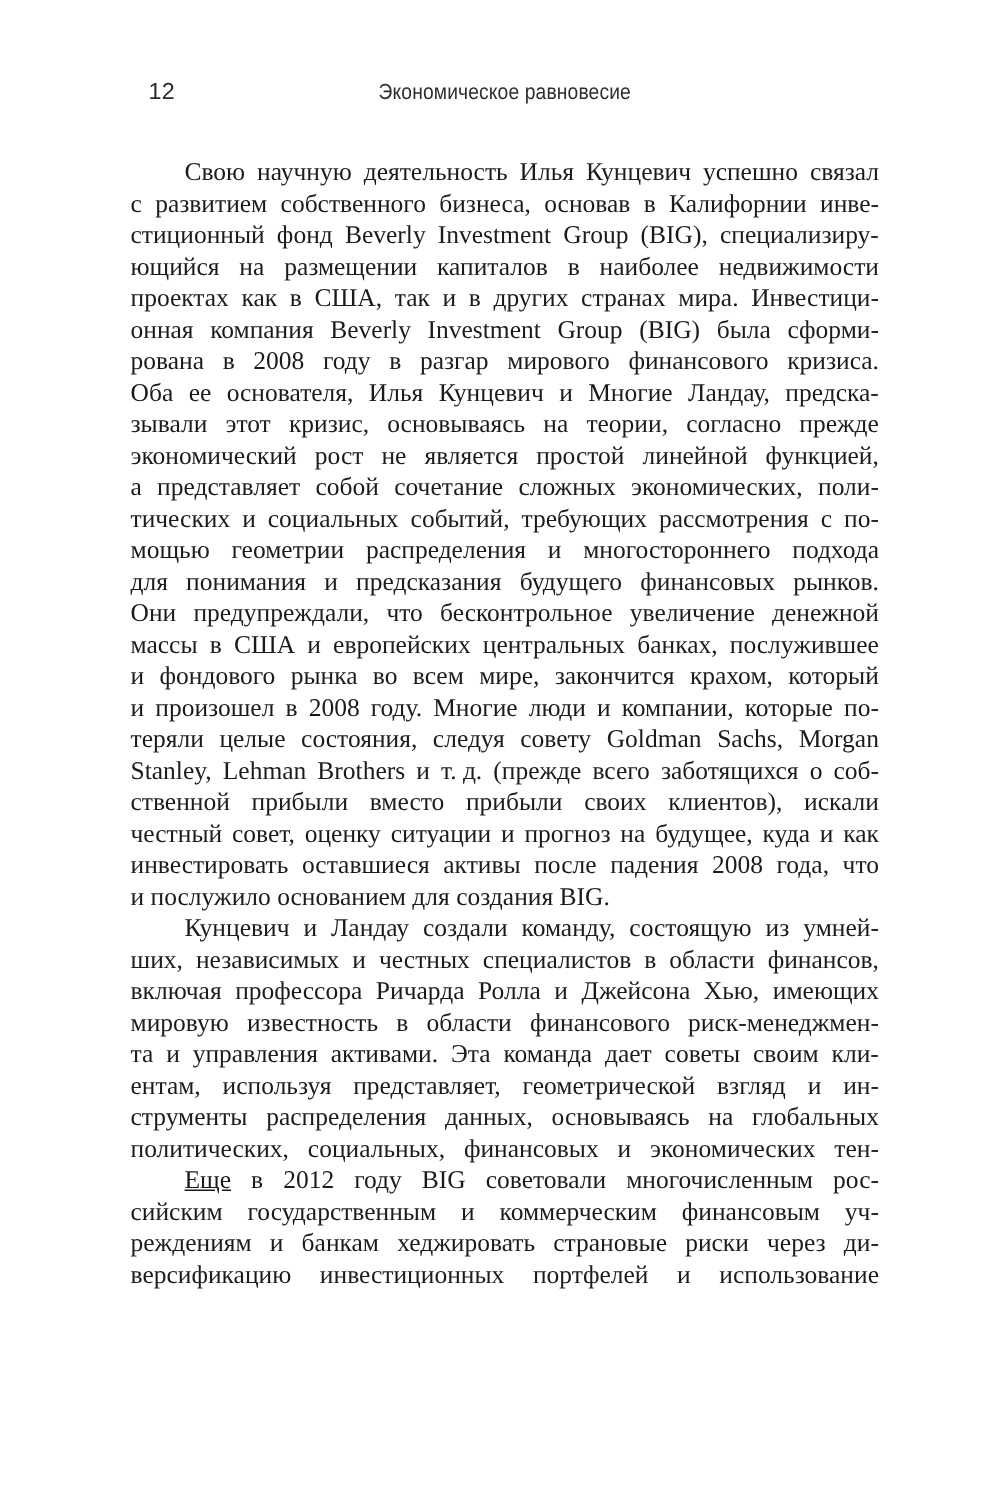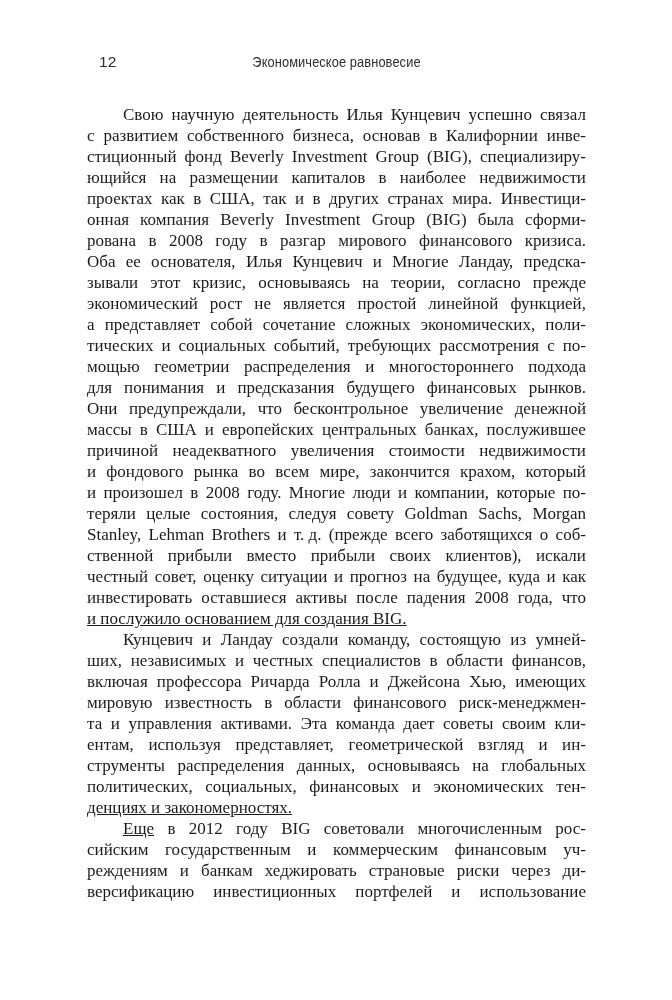--- a/index.html
+++ b/index.html
@@ -82,21 +82,20 @@
     justify-content: space-between;
     white-space: normal;
   }
   .line.j > span {
     white-space: pre;
     display: inline-block;
   }
 
   .line.last {
     display: block;
-    text-decoration: underline;
   }
 </style>
 </head>
 <body>
 
 <div class="page">
 
   <div class="header">
     <div class="folio">12</div>
     <div class="running-title">Экономическое равновесие</div>
@@ -252,27 +251,20 @@
         <span>массы</span>
         <span>в</span>
         <span>США</span>
         <span>и</span>
         <span>европейских</span>
         <span>центральных</span>
         <span>банках,</span>
         <span>послужившее</span>
       </div>
       <div class="line j">
-        <span>причиной</span>
-        <span>неадекватного</span>
-        <span>увеличения</span>
-        <span>стоимости</span>
-        <span>недвижимости</span>
-      </div>
-      <div class="line j">
         <span>и</span>
         <span>фондового</span>
         <span>рынка</span>
         <span>во</span>
         <span>всем</span>
         <span>мире,</span>
         <span>закончится</span>
         <span>крахом,</span>
         <span>который</span>
       </div>
@@ -412,21 +404,20 @@
         <span>глобальных</span>
       </div>
       <div class="line j">
         <span>политических,</span>
         <span>социальных,</span>
         <span>финансовых</span>
         <span>и</span>
         <span>экономических</span>
         <span>тен-</span>
       </div>
-      <div class="line last">денциях и закономерностях.</div>
       <div class="line j">
         <span style="margin-left: 36px; text-decoration: underline;">Еще</span>
         <span>в</span>
         <span>2012</span>
         <span>году</span>
         <span>BIG</span>
         <span>советовали</span>
         <span>многочисленным</span>
         <span>рос-</span>
       </div>

